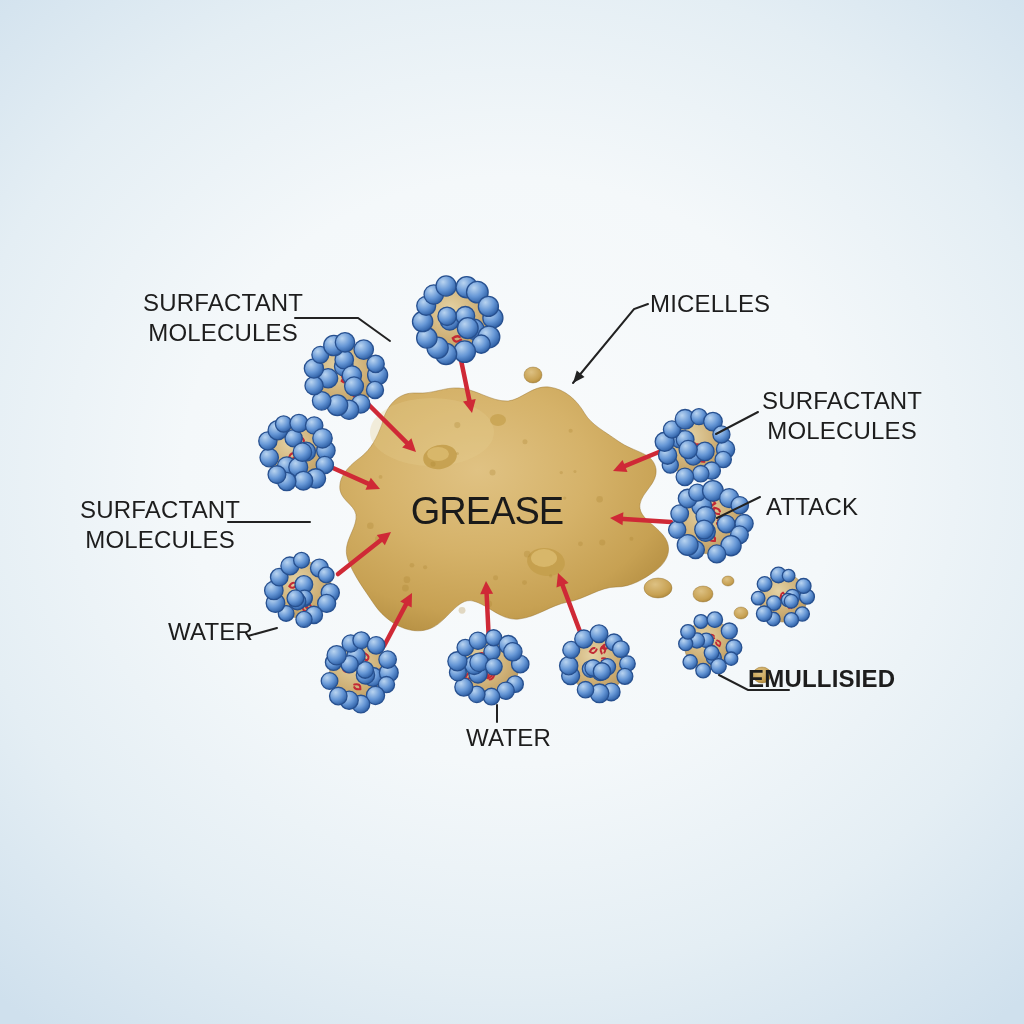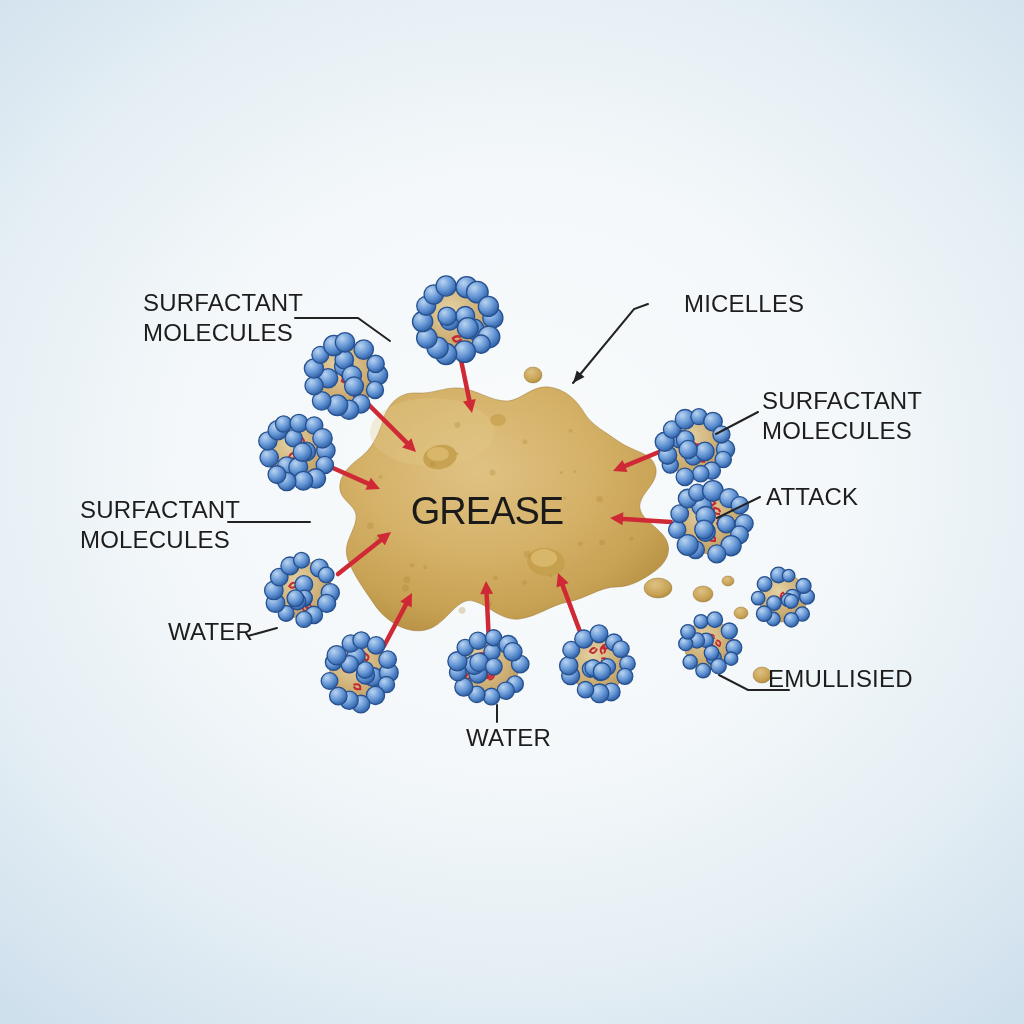--- a/index.html
+++ b/index.html
@@ -7,31 +7,31 @@
     width:1024px;height:1024px;overflow:hidden;position:relative;
     background:radial-gradient(ellipse 780px 700px at 50% 46%,
       #f9fbfc 0%, #f4f8fa 42%, #e4eef4 72%, #cfe0ed 100%);
     font-family:"Liberation Sans",sans-serif;
   }
   #stage{position:absolute;left:0;top:0;width:1024px;height:1024px;}
   svg#scene{position:absolute;left:0;top:0;}
   .label{
     position:absolute;
     font:400 24px/30px "Liberation Sans",sans-serif;
-    color:#1d1d1d;letter-spacing:.2px;white-space:nowrap;
+    color:#1d1d1d;letter-spacing:.2px;white-space:nowrap;text-align:center;
   }
   .label span{display:block;}
   #lbl-surf-tl{left:143px;top:288px;}
-  #lbl-micelles{left:684px;top:289px;}
+  #lbl-micelles{left:650px;top:289px;}
   #lbl-surf-r{left:762px;top:386px;}
-  #lbl-attack{left:766px;top:482px;}
+  #lbl-attack{left:766px;top:492px;}
   #lbl-surf-l{left:80px;top:495px;}
   #lbl-water-l{left:168px;top:617px;}
   #lbl-water-b{left:466px;top:723px;}
-  #lbl-emulsified{left:768px;top:663px;line-height:31px;}
+  #lbl-emulsified{left:748px;top:663px;line-height:31px;font-weight:bold;}
 </style>
 </head>
 <body>
 
 <div id="stage">
   <svg id="scene" width="1024" height="1024" viewBox="0 0 1024 1024">
     <defs>
       <radialGradient id="gGrease" cx="42%" cy="34%" r="75%">
         <stop offset="0%" stop-color="#e0c283"></stop>
         <stop offset="45%" stop-color="#d5b269"></stop>

